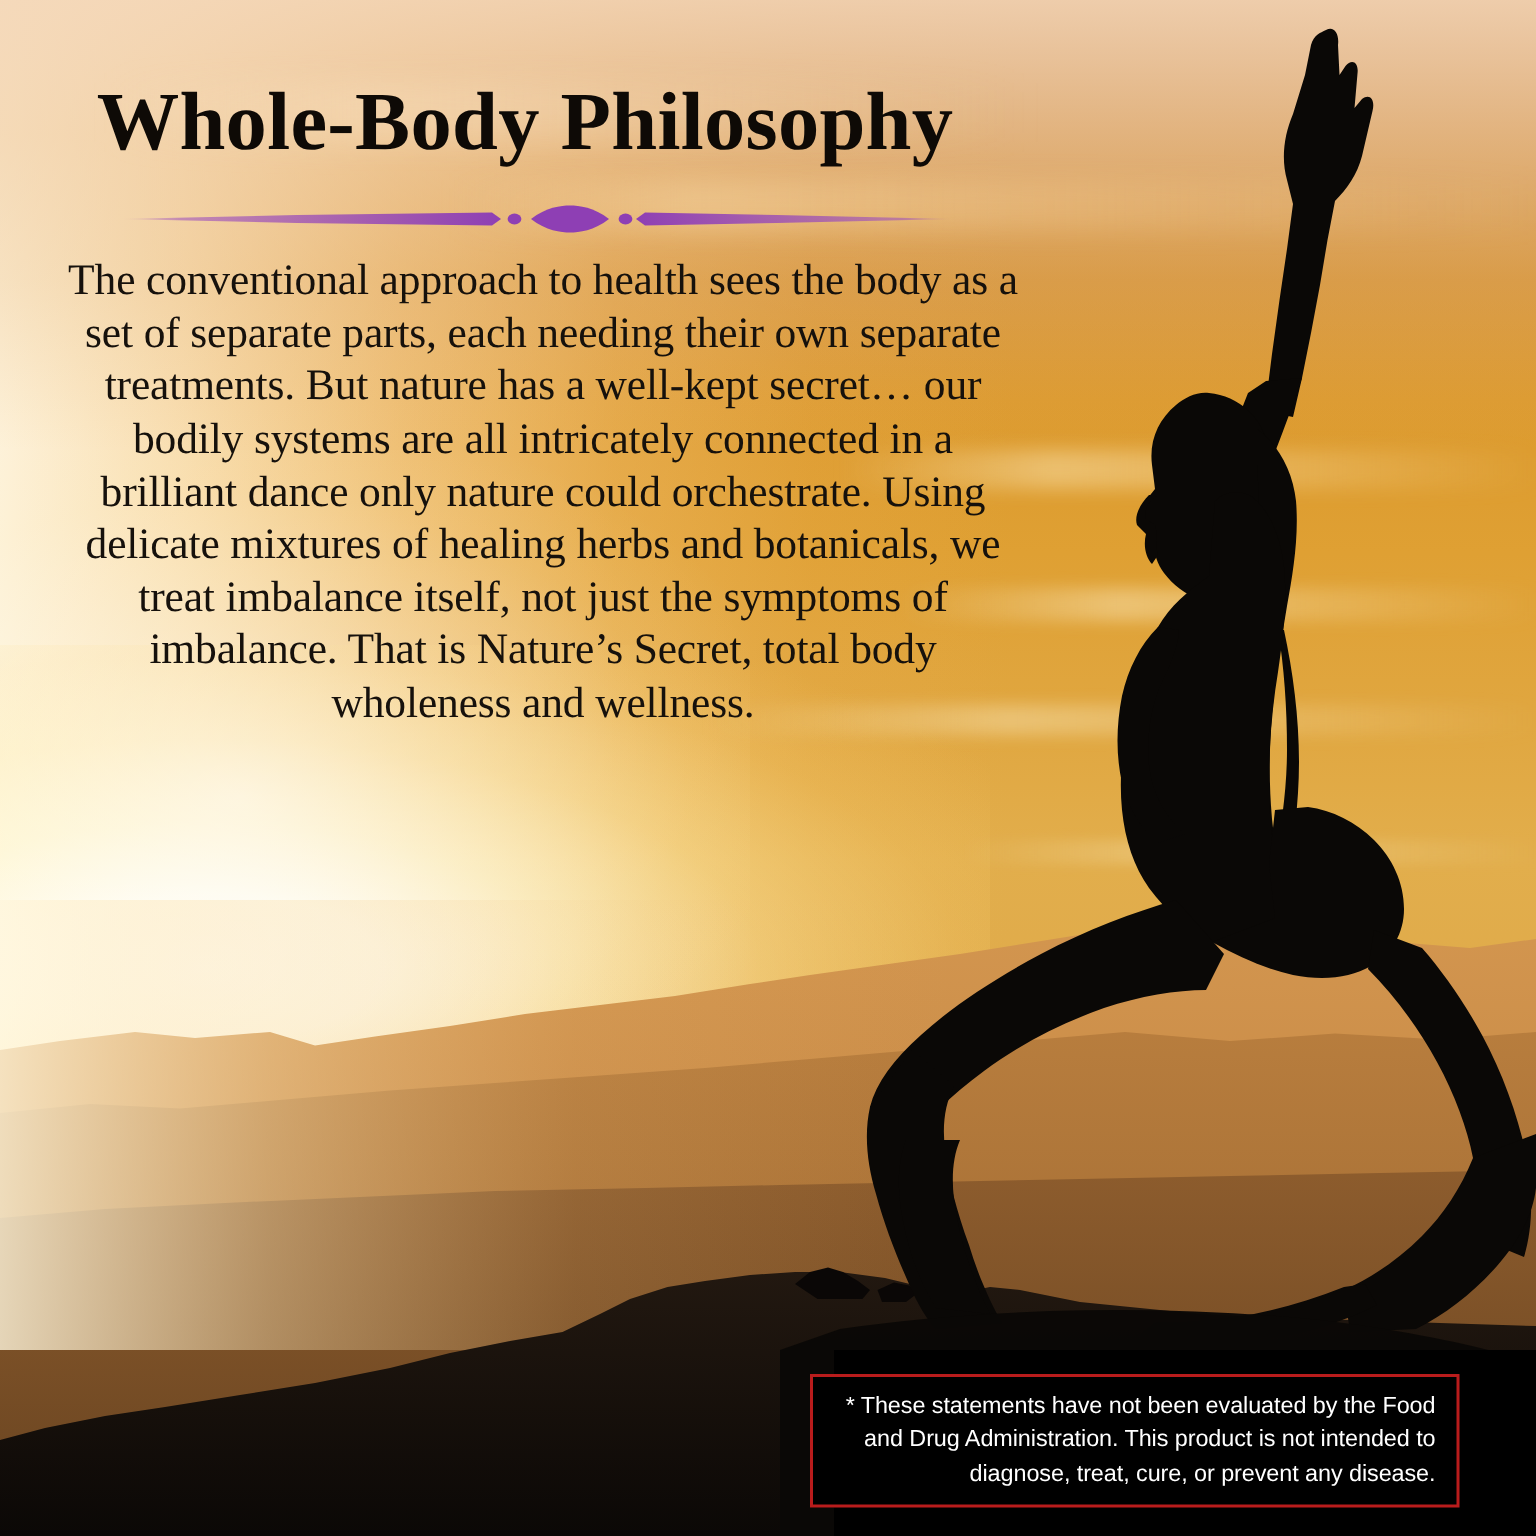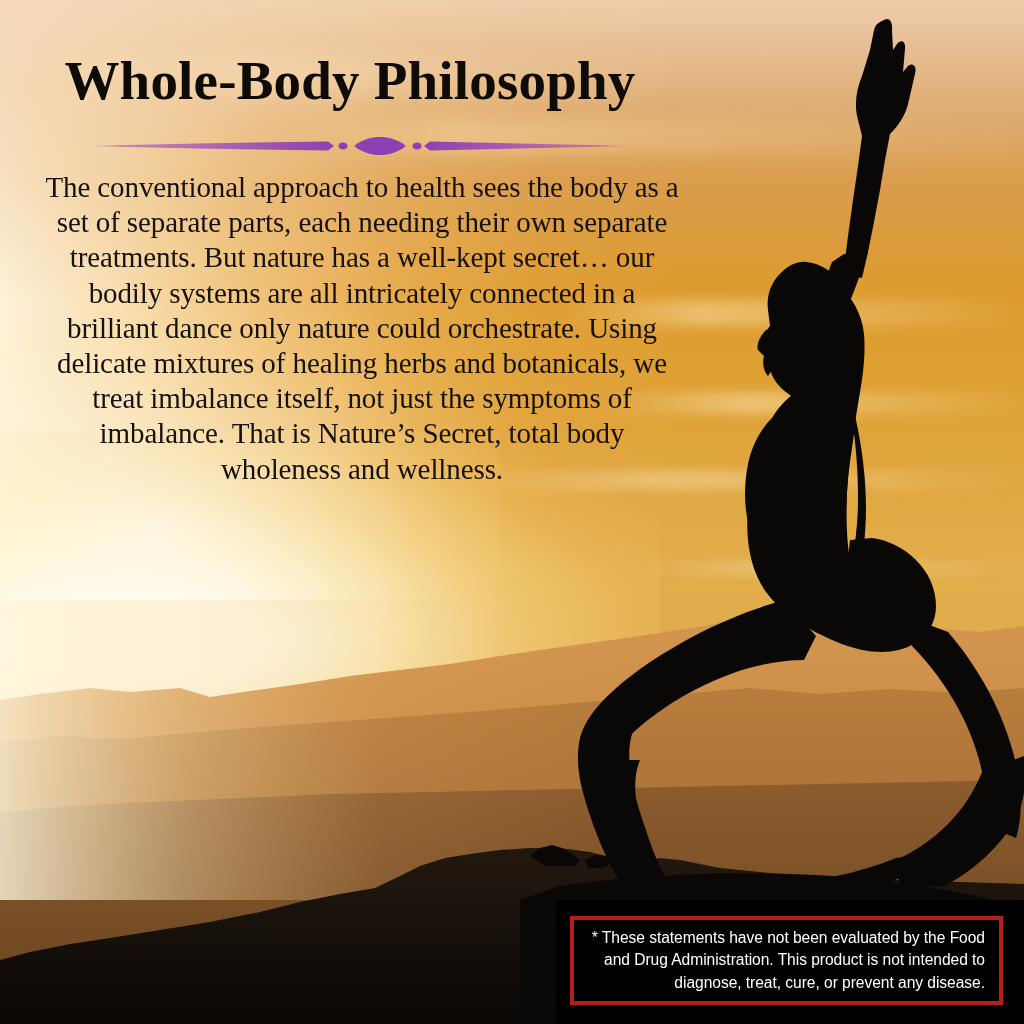--- a/index.html
+++ b/index.html
@@ -152,24 +152,24 @@
     line-height: 35.2px;
     color: #16110C;
     font-weight: 400;
     letter-spacing: -0.1px;
     font-family: Liberation Serif, serif;
   }
 
   
   .disclaimer {
     position: absolute;
-    left: 570px; top: 916px;
+    left: 540px; top: 916px;
     width: 433px; height: 89px;
     background: #000000;
-    border: 4px solid #b91c1c;
+    border: 2px solid #b91c1c;
     box-sizing: border-box;
     display: flex;
     align-items: center;
     justify-content: flex-end;
   }
   .disclaimer-text {
     color: #FFFFFF;
     font-size: 15.6px;
     line-height: 22.5px;
     text-align: right;

